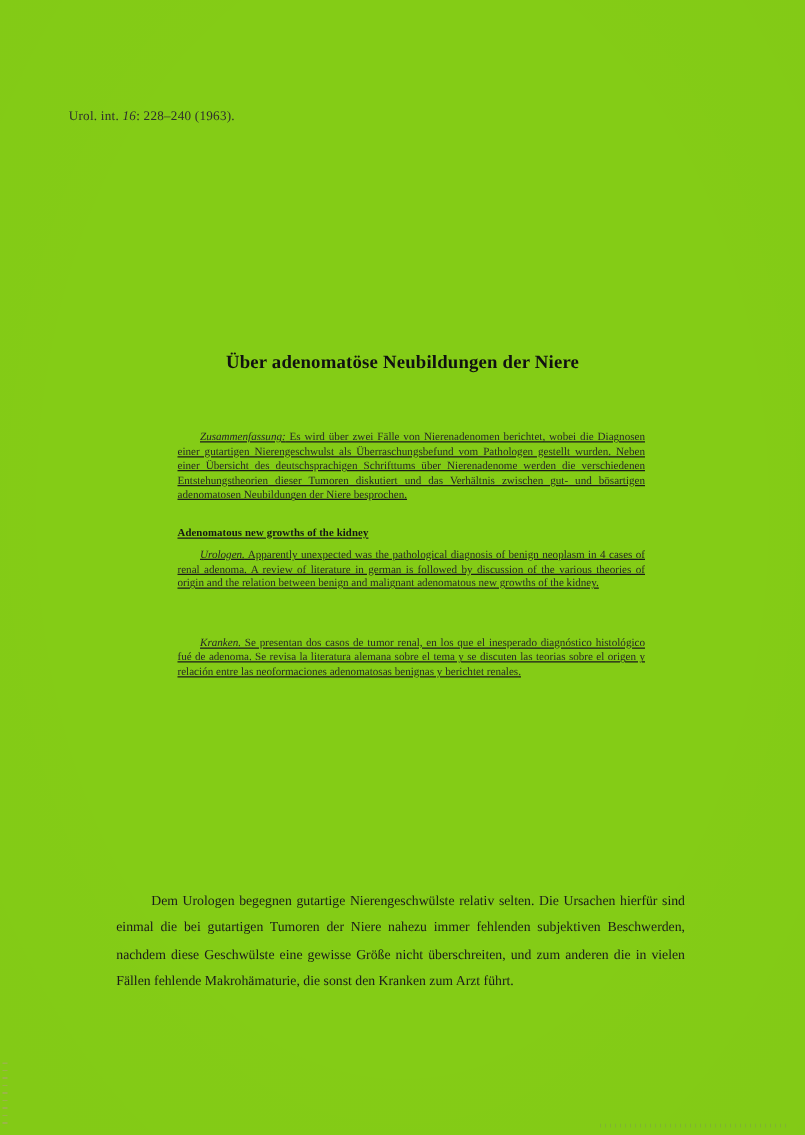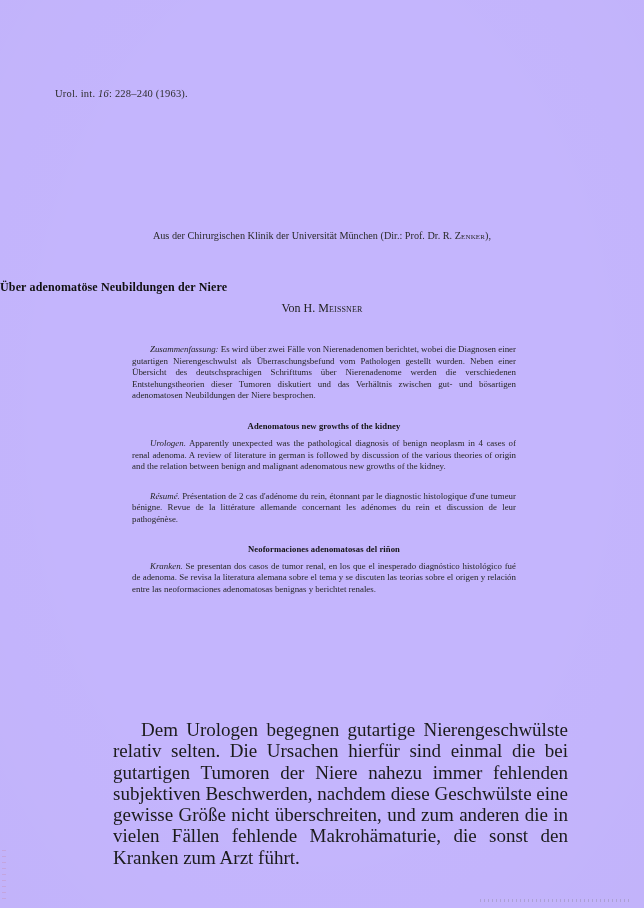--- a/index.html
+++ b/index.html
@@ -14,21 +14,21 @@
     position: relative;
     overflow: hidden;
     font-family: "Liberation Serif", "DejaVu Serif", serif;
     color: #1a1a1a;
     -webkit-font-smoothing: antialiased;
   }
 
   .page {
     position: absolute;
     inset: 0;
-    background: #c4b5fd;
+    background: #84cc16;
   }
 
   
   .paper-tone {
     position: absolute;
     inset: 0;
     background:
       radial-gradient(ellipse at 50% 45%, rgba(255,255,255,0) 55%, rgba(0,0,0,0.012) 100%);
     pointer-events: none;
   }
@@ -64,21 +64,22 @@
     font-size: 10.2px;
     letter-spacing: 0.15px;
   }
 
   
   .doc-title {
     position: absolute;
     left: 0;
     right: 0;
     top: 272px;
-    font-size: 12px;
+    text-align: center;
+    font-size: 15px;
     font-weight: bold;
     letter-spacing: 0.15px;
     color: #111;
   }
   .byline {
     position: absolute;
     left: 0;
     right: 0;
     top: 301px;
     text-align: center;
@@ -90,24 +91,23 @@
     font-size: 12px;
   }
 
   
   .abstracts {
     position: absolute;
     left: 128px;
     top: 344px;
     width: 388px;
   }
-  .abs-block { margin: 0 0 0 4px; }
+  .abs-block { margin: 0 0 0 14px; text-decoration: underline; }
 
   .abs-head {
-    text-align: center;
     font-weight: bold;
     font-size: 8.6px;
     letter-spacing: 0.1px;
     color: #141414;
     margin: 0 0 7px 0;
   }
 
   .abs-body {
     font-size: 8.9px;
     line-height: 11.6px;
@@ -123,27 +123,26 @@
 
   .gap-1 { height: 19px; }
   .gap-2 { height: 18px; }
 
   
   .body-text {
     position: absolute;
     left: 93px;
     top: 700px;
     width: 455px;
-    font-size: 19px;
+    font-size: 11px;
     line-height: 21.3px;
     text-align: justify;
     text-indent: 28px;
     color: #1b1b1b;
     hyphens: manual;
-    margin-left: 20px;
   }
 
   
   .scan-dots {
     position: absolute;
     left: 480px;
     bottom: 6px;
     width: 150px;
     height: 3px;
     background-image: repeating-linear-gradient(
@@ -174,50 +173,46 @@
 </head>
 <body>
 
 <div class="page">
 
   <div class="paper-tone"></div>
 
   <div class="running-head"><span>Urol. int. </span><span class="vol">16</span><span>: 228–240 (1963).</span></div>
 
   <div class="affiliation">
-    <span class="ln"><span>Aus der Chirurgischen Klinik der Universität München (Dir.: Prof. Dr. R. </span><span class="sc">Zenker</span><span>),</span></span>
   </div>
 
   <h1 class="doc-title">Über adenomatöse Neubildungen der Niere</h1>
 
-  <div class="byline"><span>Von H. </span><span class="sc">Meissner</span></div>
 
   <div class="abstracts">
 
     <div class="abs-block">
       <p class="abs-body"><span class="lead">Zusammenfassung:</span><span> Es wird über zwei Fälle von Nierenadenomen berichtet, wobei die Diagnosen einer gutartigen Nierengeschwulst als Überraschungsbefund vom Pathologen gestellt wurden. Neben einer Übersicht des deutschsprachigen Schrifttums über Nierenadenome werden die verschiedenen Entstehungstheorien dieser Tumoren diskutiert und das Verhältnis zwischen gut- und bösartigen adenomatosen Neubildungen der Niere besprochen.</span></p>
     </div>
 
     <div class="gap-1"></div>
 
     <div class="abs-block">
       <div class="abs-head">Adenomatous new growths of the kidney</div>
       <p class="abs-body"><span class="lead">Urologen.</span><span> Apparently unexpected was the pathological diagnosis of benign neoplasm in 4 cases of renal adenoma. A review of literature in german is followed by discussion of the various theories of origin and the relation between benign and malignant adenomatous new growths of the kidney.</span></p>
     </div>
 
     <div class="gap-2"></div>
 
     <div class="abs-block">
-      <p class="abs-body"><span class="lead">Résumé.</span><span> Présentation de 2 cas d'adénome du rein, étonnant par le diagnostic histologique d'une tumeur bénigne. Revue de la littérature allemande concernant les adénomes du rein et discussion de leur pathogénèse.</span></p>
     </div>
 
     <div class="gap-2"></div>
 
     <div class="abs-block">
-      <div class="abs-head">Neoformaciones adenomatosas del riñon</div>
       <p class="abs-body"><span class="lead">Kranken.</span><span> Se presentan dos casos de tumor renal, en los que el inesperado diagnóstico histológico fué de adenoma. Se revisa la literatura alemana sobre el tema y se discuten las teorias sobre el origen y relación entre las neoformaciones adenomatosas benignas y berichtet renales.</span></p>
     </div>
 
   </div>
 
   <p class="body-text">Dem Urologen begegnen gutartige Nierengeschwülste relativ selten. Die Ursachen hierfür sind einmal die bei gutartigen Tumoren der Niere nahezu immer fehlenden subjektiven Beschwerden, nachdem diese Geschwülste eine gewisse Größe nicht überschreiten, und zum anderen die in vielen Fällen fehlende Makrohämaturie, die sonst den Kranken zum Arzt führt.</p>
 
   <div class="scan-dots"></div>
   <div class="edge-specks"></div>
 

